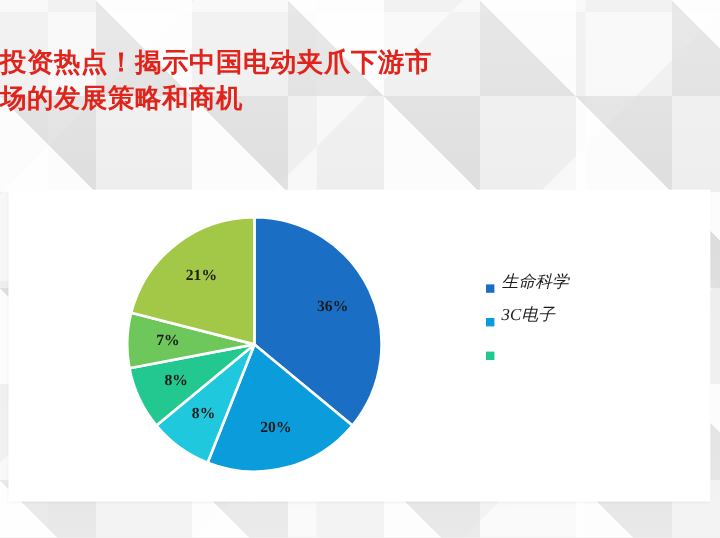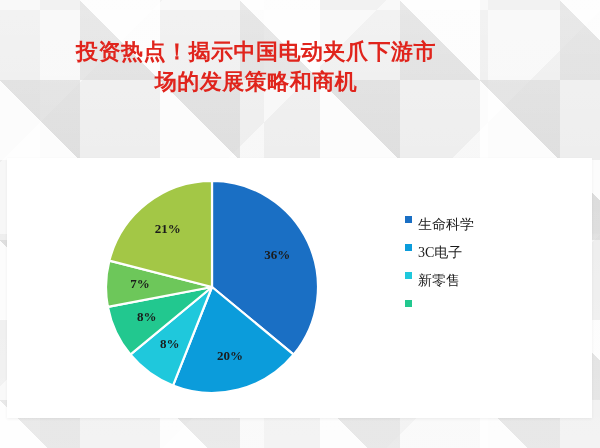--- a/index.html
+++ b/index.html
@@ -20,21 +20,21 @@
     background-size:160px 160px,160px 160px,224px 224px;
     background-position:0 0, 80px 80px, 40px 10px;
   }
   #backdrop:after{
     content:"";position:absolute;inset:0;
     background:linear-gradient(180deg, rgba(255,255,255,.30), rgba(255,255,255,0) 45%, rgba(255,255,255,.35));
   }
   
   #title-block{
     position:absolute;left:0;top:37px;width:512px;
-    text-align:center;z-index:3;
+    text-align:left;z-index:3;
   }
   .title-line{
     color:#e0241c;
     font-family:"Liberation Sans","DejaVu Sans",sans-serif;
     font-weight:bold;
     font-size:22px;
     line-height:30px;
     letter-spacing:.5px;
     white-space:nowrap;
   }
@@ -51,21 +51,21 @@
   .slice-label{
     font-family:"Liberation Serif","DejaVu Serif",serif;
     font-size:13px;font-weight:bold;fill:#1b1b1b;
     text-anchor:middle;dominant-baseline:middle;
   }
   
   #legend{
     position:absolute;left:398px;top:58px;
   }
   .legend-row{
-    display:flex;align-items:flex-start;height:28px;
+    display:flex;align-items:flex-end;height:28px;font-style:italic;
   }
   .legend-swatch{
     width:7px;height:7px;margin-right:6px;flex:none;
   }
   .legend-label{
     font-family:"Liberation Serif","DejaVu Serif",serif;
     font-size:14px;color:#1b1b1b;white-space:nowrap;
   }
 </style>
 </head>
@@ -104,21 +104,17 @@
   <div id="legend">
       <div class="legend-row">
         <span class="legend-swatch" style="background: rgb(26, 111, 196);"></span>
         <span class="legend-label">生命科学</span>
       </div>
       <div class="legend-row">
         <span class="legend-swatch" style="background: rgb(11, 156, 219);"></span>
         <span class="legend-label">3C电子</span>
       </div>
       <div class="legend-row">
-        <span class="legend-swatch" style="background: rgb(31, 200, 220);"></span>
-        <span class="legend-label">新零售</span>
-      </div>
-      <div class="legend-row">
         <span class="legend-swatch" style="background: rgb(34, 200, 143);"></span>
       </div>
     </div>
 
 </div>
 
 </body></html>

